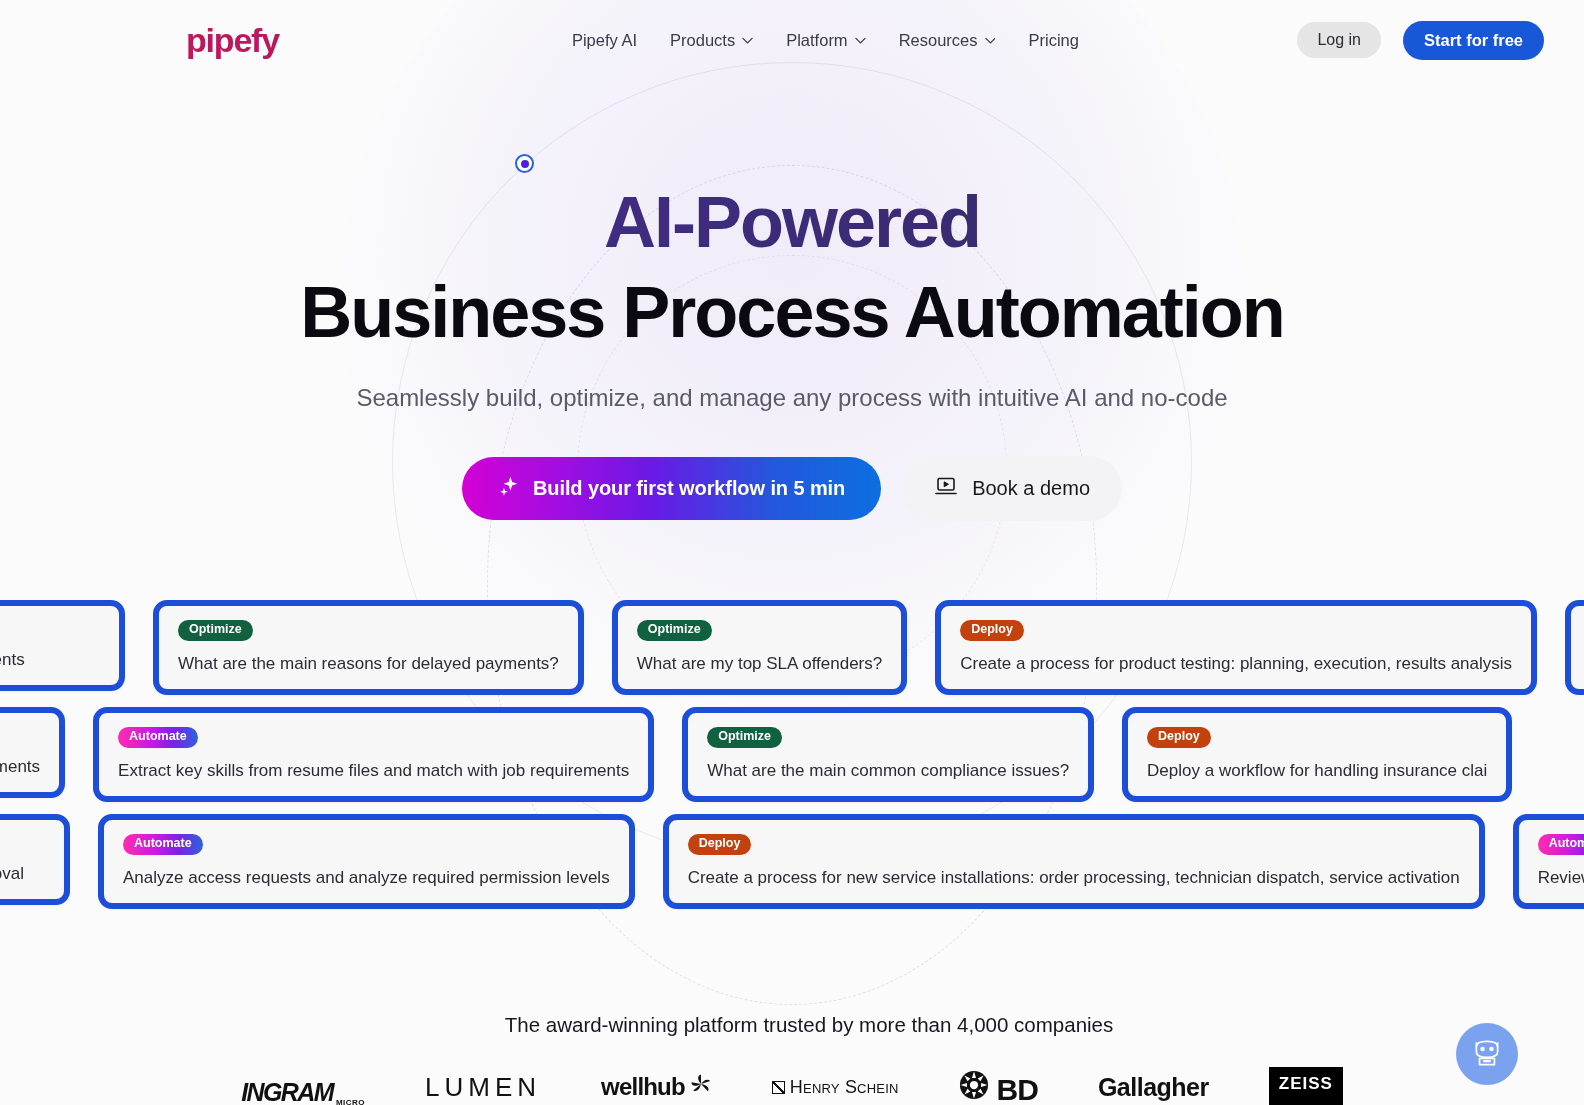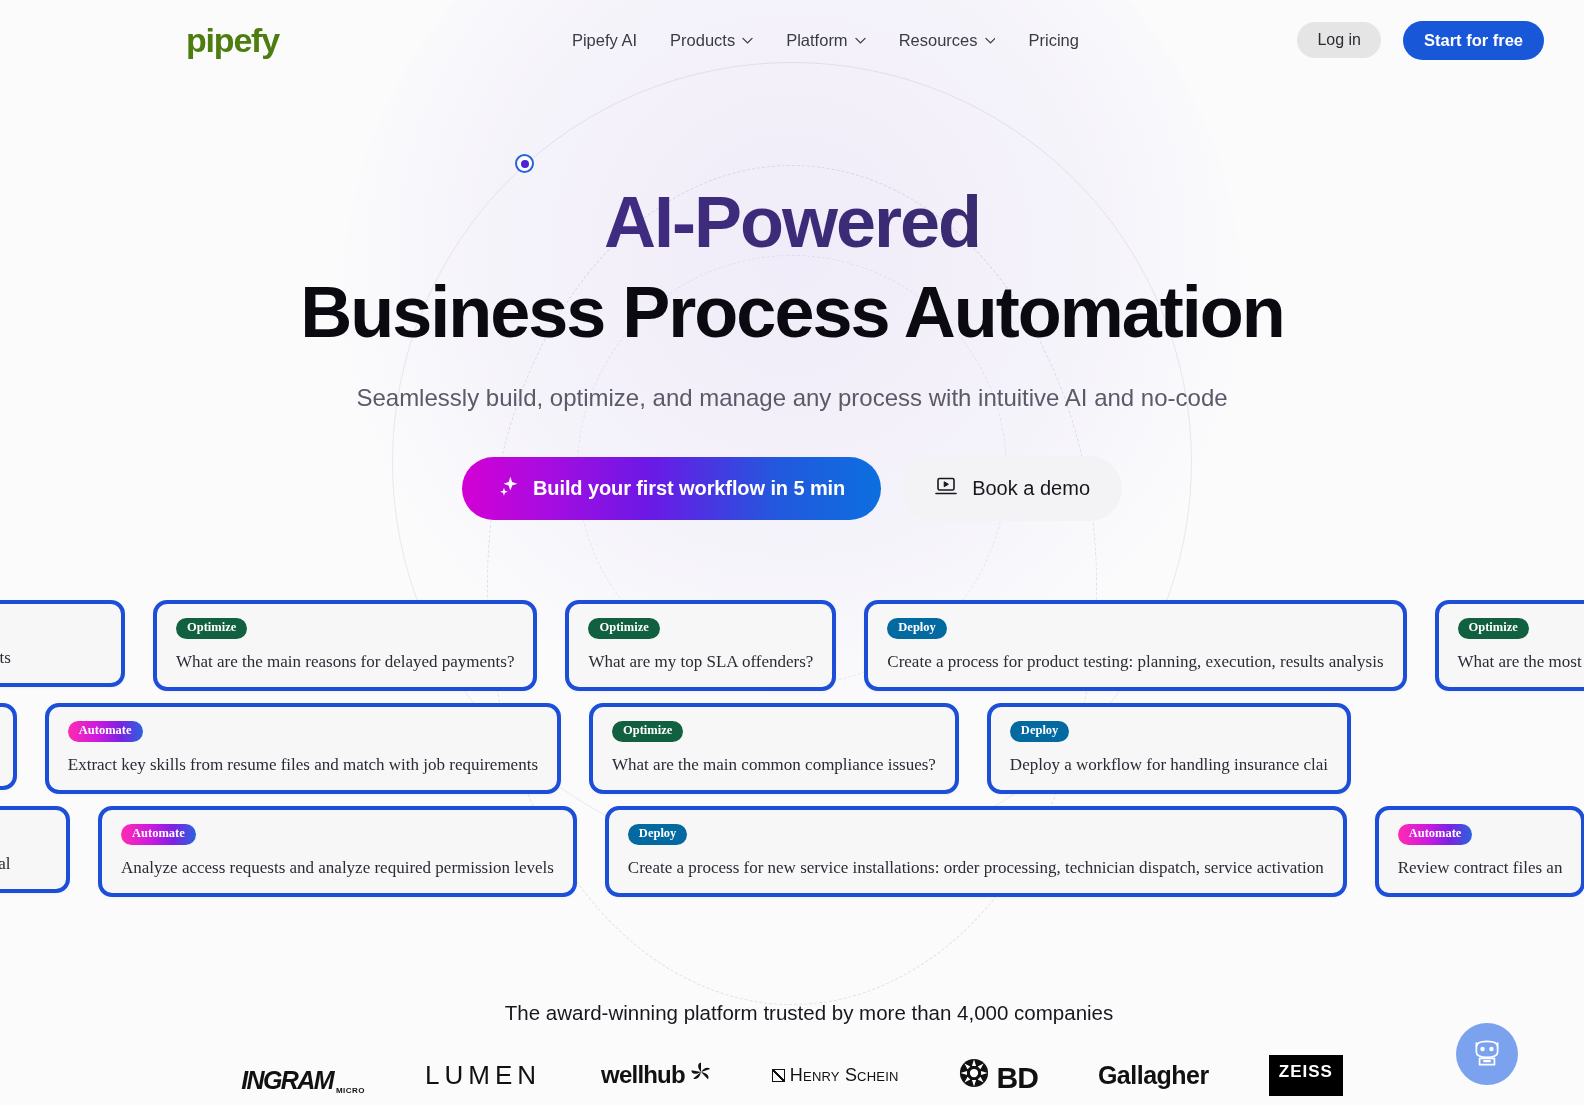--- a/index.html
+++ b/index.html
@@ -44,21 +44,21 @@
     content:""; width:8px; height:8px; border-radius:50%; background:#4b23d6;
   }
 
   
   header {
     position:relative; z-index:5;
     height:80px; display:flex; align-items:center;
     padding:0 40px 0 186px;
   }
   .logo {
-    font-size:34px; font-weight:700; letter-spacing:-1.2px; color:#4d7c0f;
+    font-size:34px; font-weight:700; letter-spacing:-1.2px; color:#be185d;
     line-height:1;
   }
   nav.main-nav {
     display:flex; align-items:center; gap:33px;
     margin-left:293px;
   }
   .nav-item {
     display:flex; align-items:center; gap:7px;
     font-size:16.5px; color:#3b3b47; cursor:pointer; white-space:nowrap;
   }
@@ -115,34 +115,33 @@
     display:flex; flex-direction:column; gap:12px;
   }
   .card-row { display:flex; align-items:flex-start; gap:28px; white-space:nowrap; }
   .row-1 { margin-left:-125px; }
   .row-2 { margin-left:-345px; }
   .row-3 { margin-left:-140px; }
 
   .prompt-card {
     flex:none;
     background:#f7f7f8;
-    border:4px solid #1d4ed8;
+    border:6px solid #1d4ed8;
     border-radius:14px;
     padding:13px 19px 15px;
     box-shadow:0 1px 3px rgba(20,20,40,.045);
     cursor:pointer;
-    font-family:Liberation Serif, serif;
   }
   .badge {
     display:inline-block; border-radius:999px;
     padding:3px 11px 4px; font-size:12.5px; font-weight:700; color:#fff;
     line-height:1.1;
   }
   .badge-optimize { background:#11603f; }
-  .badge-deploy   { background:#0369a1; }
+  .badge-deploy   { background:#c2410c; }
   .badge-automate { background:linear-gradient(90deg,#ff2bb0 0%,#cb1ae0 40%,#7a23e2 70%,#2b63de 100%); }
   .card-text {
     margin-top:12px; font-size:17px; color:#2b2b35; line-height:1.25;
   }
 
   
   .trust { position:relative; z-index:3; text-align:center; margin-top:104px; }
   .trust-title { font-size:20.5px; color:#17171e; font-weight:400;padding-left:34px; }
   .logo-strip {
     margin-top:30px; display:flex; align-items:center; justify-content:center;

